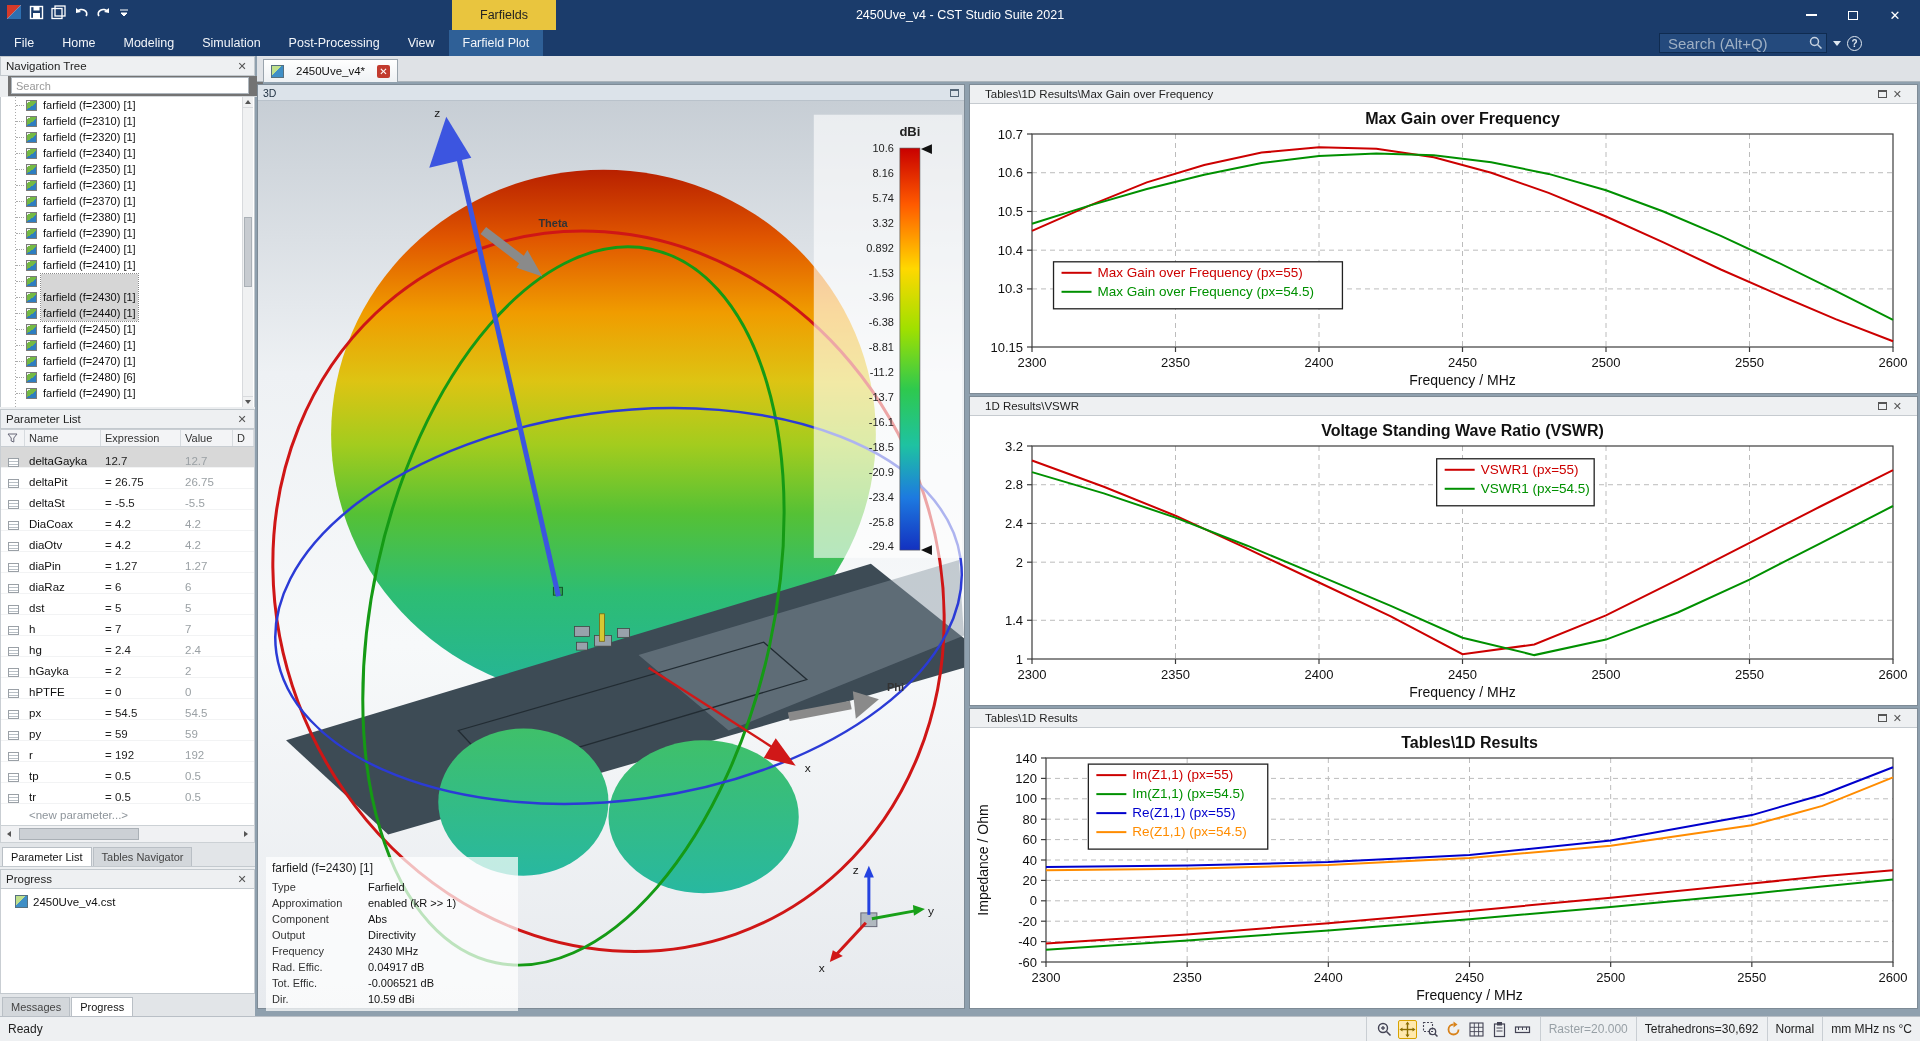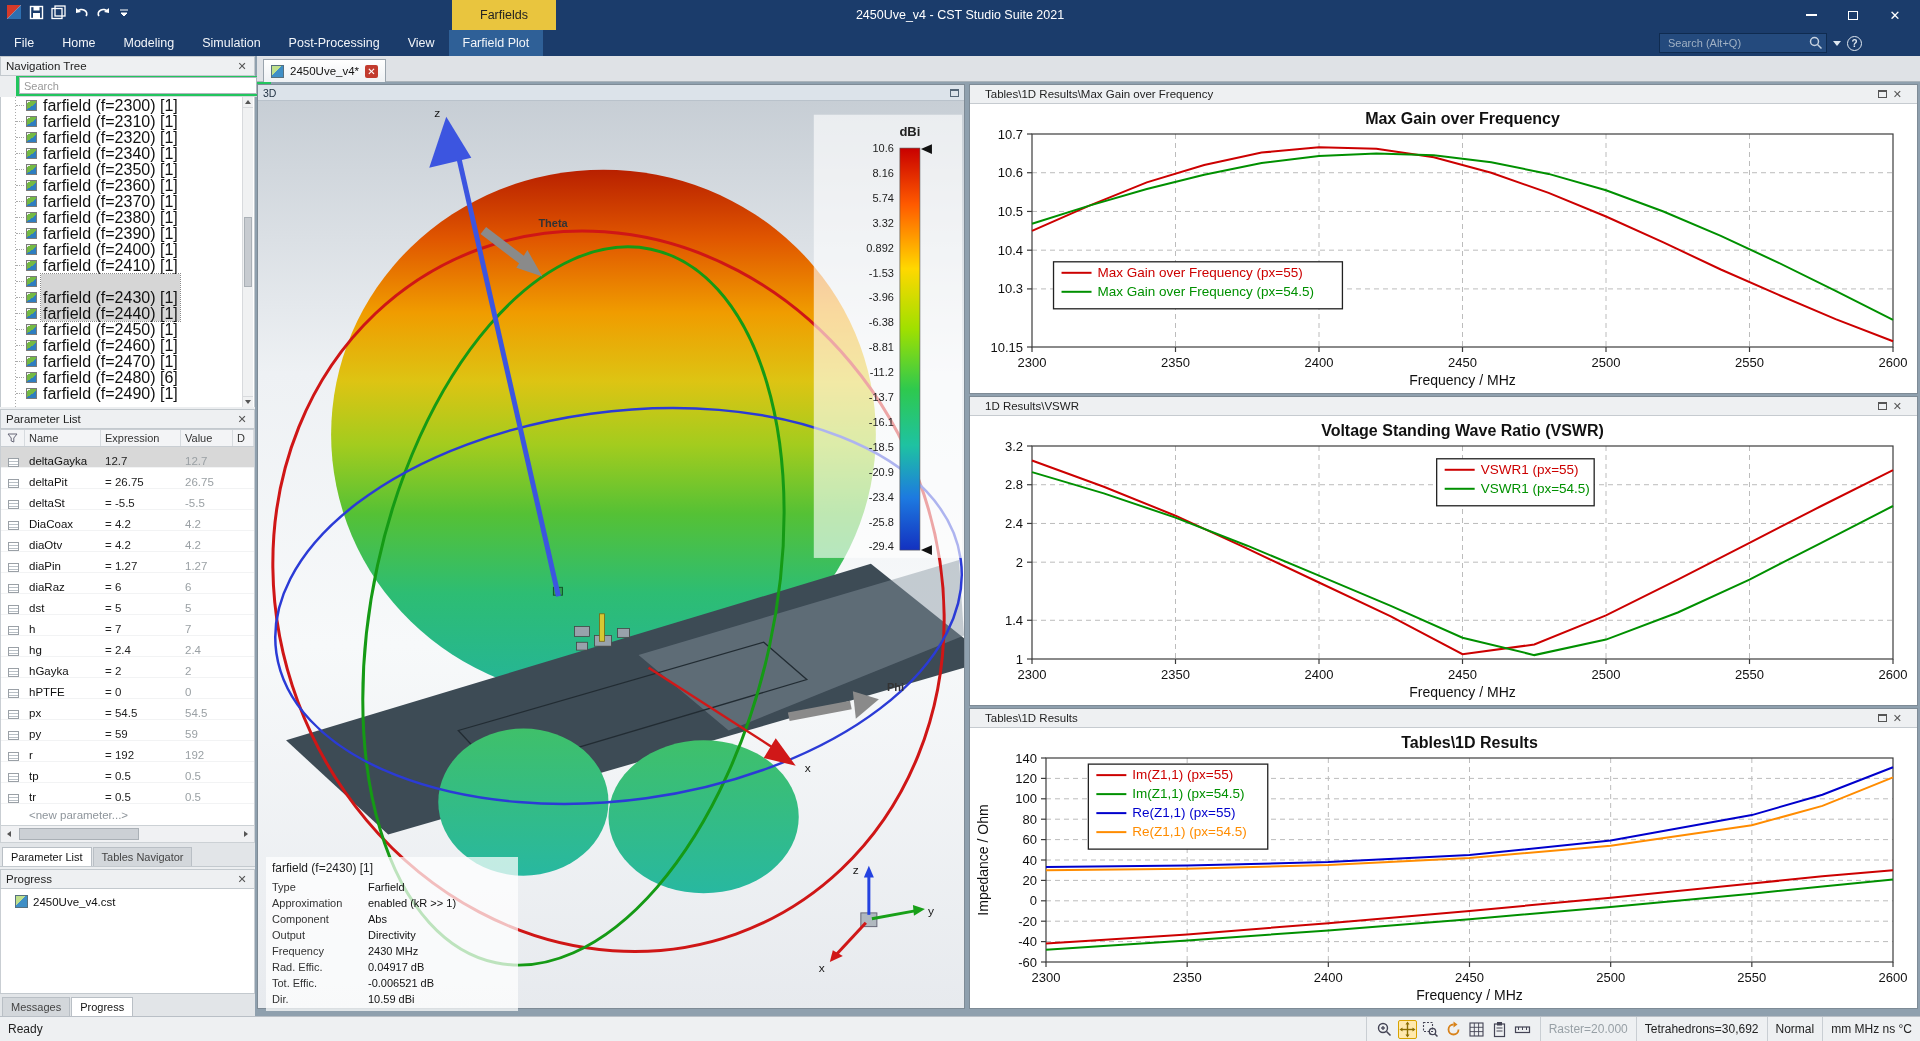--- a/index.html
+++ b/index.html
@@ -17,40 +17,40 @@
 .minbar{width:11px;height:2px;background:#fff}
 .maxbox{width:10px;height:9px;border:1.5px solid #fff}
 .ctx-tab{position:absolute;left:452px;top:0;width:104px;height:30px;background:#e9c53e;color:#222;display:flex;align-items:center;justify-content:center;font-size:12.5px}
 
 
 .menubar{position:absolute;left:0;top:30px;width:100%;height:26px;background:#1b3c6b;display:flex}
 .menu-tab{color:#f2f5f9;padding:0 14px;height:26px;display:flex;align-items:center;font-size:12.5px;cursor:default}
 .menu-tab.active{background:#2f6097}
 .searchwrap{position:absolute;right:58px;top:33px;display:flex;align-items:center;gap:6px}
 .searchbox{position:relative;width:168px;height:20px}
-.searchbox input{width:100%;height:100%;background:#244a7d;border:1px solid #0f2b50;color:#c6d2e0;font-size:11px;padding:0 22px 0 8px;font-family:inherit}
+.searchbox input{width:100%;height:100%;background:#244a7d;border:1px solid #0f2b50;color:#c6d2e0;font-size:15px;padding:0 22px 0 8px;font-family:inherit}
 .searchbox input::placeholder{color:#9fb0c4}
 .search-mag{position:absolute;right:4px;top:3px}
 .caret-down{width:0;height:0;border-left:4px solid transparent;border-right:4px solid transparent;border-top:5px solid #dfe7f0}
 .help-circle{width:15px;height:15px;border-radius:50%;border:1.5px solid #dfe7f0;color:#dfe7f0;font-size:10px;display:flex;align-items:center;justify-content:center;font-weight:bold}
 
 
 .leftcol{position:absolute;left:0;top:56px;width:255px;height:960px;background:#eceef0}
 .dockpanel-header{position:absolute;left:0;width:255px;height:20px;background:#eef0f2;border:1px solid #c3c9ce;display:flex;align-items:center;padding:0 5px;font-size:11.5px;color:#222}
 .dp-close{margin-left:auto;color:#555;font-size:11px;width:14px;text-align:center}
-.navsearch{position:absolute;left:16px;top:20px;width:255px;height:21px;background:#22c55e;border-bottom:1px solid #d4d8db;padding:1px 3px}
+.navsearch{position:absolute;left:8px;top:20px;width:255px;height:21px;background:#737373;border-bottom:1px solid #d4d8db;padding:1px 3px}
 .navsearch input{width:238px;height:17px;border:1px solid #aeb6bd;font-size:11px;padding:0 4px;color:#444;font-family:inherit}
 .navsearch input::placeholder{color:#999}
 .treearea{position:absolute;left:0;top:41px;width:255px;height:310px;background:#fff;border-left:1px solid #c3c9ce;border-right:1px solid #c3c9ce;overflow:hidden}
 .tree-guide-v{position:absolute;left:14px;top:0;bottom:0;width:1px;background:repeating-linear-gradient(to bottom,#aaa 0 1px,transparent 1px 3px)}
 .tree-item{height:16px;display:flex;align-items:center;padding-left:15px;white-space:nowrap;cursor:default}
 .tree-item.selected .tree-label{background:#d6d6d6;outline:1px dotted #8a8a8a}
 .tree-dash{width:8px;height:1px;border-top:1px dotted #aaa;margin-right:2px;flex:0 0 auto}
 .ff-icon{width:11px;height:11px;flex:0 0 auto;margin-right:4px;border:1px solid #7a7a7a;background:linear-gradient(145deg,#f2f2f2 15%,#74b944 15% 55%,#2e7ec0 55%)}
-.tree-label{font-size:16px;color:#111;padding:16px 2px;line-height:15px}
+.tree-label{font-size:11px;color:#111;padding:16px 2px;line-height:15px}
 .vscroll{position:absolute;right:1px;top:0;width:11px;bottom:0;background:#f0f1f2;border-left:1px solid #d8dadd}
 .vs-btn{height:11px;display:flex;align-items:center;justify-content:center}
 .vs-up{border-bottom:1px solid #d8dadd}
 .vs-down{position:absolute;bottom:0;left:0;right:0;border-top:1px solid #d8dadd}
 .tri-up{width:0;height:0;border-left:3px solid transparent;border-right:3px solid transparent;border-bottom:4px solid #555}
 .tri-down{width:0;height:0;border-left:3px solid transparent;border-right:3px solid transparent;border-top:4px solid #555}
 .vs-thumb{position:absolute;left:1px;width:8px;top:120px;height:70px;background:#c7cbd0;border:1px solid #aab0b6}
 
 
 .param-header{top:353px}
@@ -79,21 +79,21 @@
 
 
 .progress-header{top:813px}
 .progress-body{position:absolute;left:0;top:833px;width:255px;height:104px;background:#fff;border-left:1px solid #c9ced3;border-right:1px solid #c9ced3}
 .prog-item{display:flex;align-items:center;gap:5px;padding:6px 0 0 14px;font-size:11.5px;color:#111}
 .cst-icon{width:13px;height:13px;border:1px solid #56707f;background:linear-gradient(135deg,#bfe08c 0 45%,#3f8fc6 45%)}
 .bottomtabs{position:absolute;left:0;top:937px;width:255px;height:23px;background:#e2e5e8;border-top:1px solid #c3c9ce;display:flex;align-items:flex-end;padding-left:2px;gap:1px}
 
 
 .doctabs{position:absolute;left:257px;top:56px;width:1663px;height:26px;background:#dfe2e6;border-bottom:1px solid #aab3ba}
-.doctab{position:absolute;left:6px;top:3px;height:23px;background:linear-gradient(#ffffff,#eef1f4);border:1px solid #9aa4ad;border-bottom:none;display:flex;align-items:center;gap:6px;padding:0 7px;font-size:11.5px;color:#111}
+.doctab{position:absolute;left:6px;top:3px;height:23px;background:linear-gradient(#ffffff,#eef1f4);border:1px solid #9aa4ad;border-bottom:none;display:flex;align-items:center;gap:12px;padding:0 7px;font-size:11.5px;color:#111}
 .doctab-close{width:13px;height:13px;background:#c23b2e;color:#fff;font-size:10px;line-height:13px;text-align:center;border-radius:2px}
 .viewport{position:absolute;left:257px;top:84px;width:708px;height:925px;border:1px solid #7e8b96;background:#eef1f4}
 .vp-strip{position:absolute;left:0;top:0;right:0;height:16px;background:#dce3ea;border-bottom:1px solid #b9c2cb;display:flex;align-items:center;padding:0 5px;font-size:10.5px;color:#234;z-index:5}
 .vp-maxico{margin-left:auto;width:9px;height:8px;border:1px solid #567;border-top-width:2px}
 .scene{position:absolute;left:0;top:16px;width:706px;height:907px}
 .ff-info{position:absolute;left:8px;top:772px;width:252px;background:rgba(255,255,255,0.72);padding:4px 6px;z-index:6}
 .ff-info-header{font-size:12px;color:#222;margin-bottom:4px}
 .ff-row{display:flex;font-size:11px;line-height:16px}
 .ff-label{width:96px;color:#333}
 .ff-value{color:#111}

